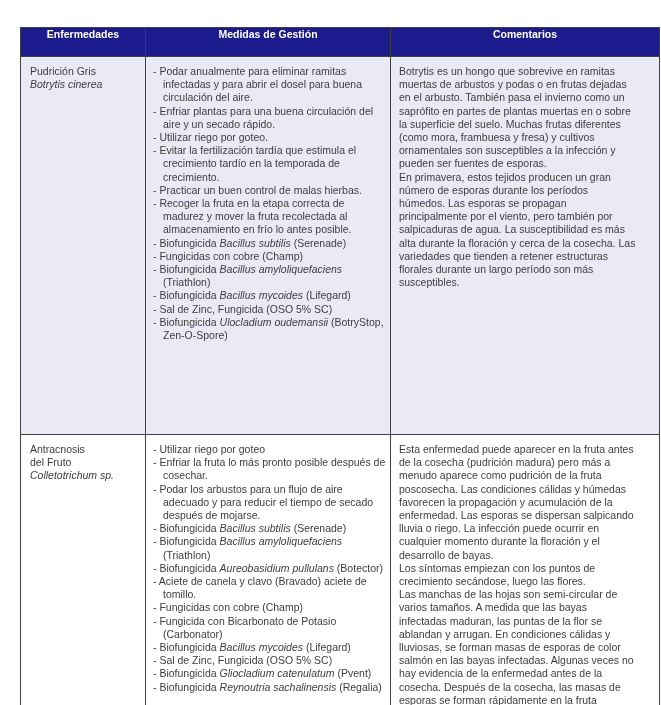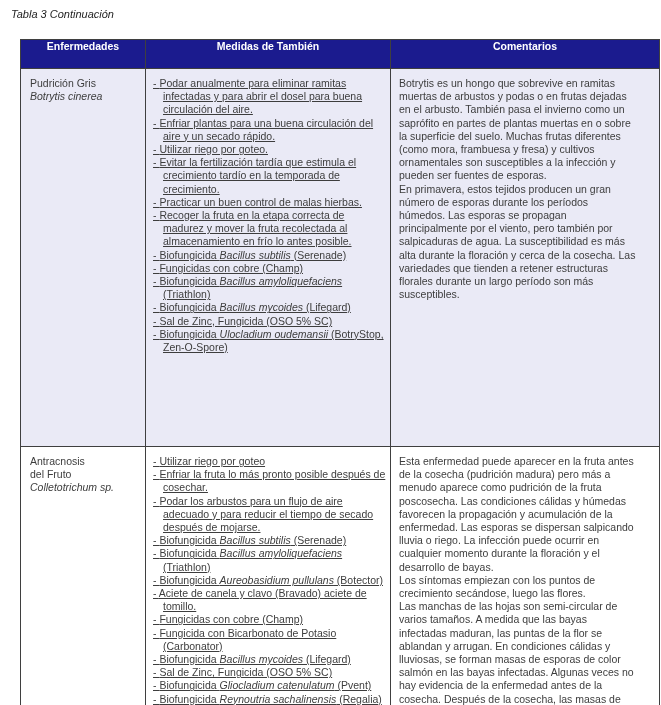--- a/index.html
+++ b/index.html
@@ -48,47 +48,46 @@
     font-size: 12px;
     font-weight: bold;
     text-align: center;
     height: 29px;
     vertical-align: middle;
     border-color: var(--border);
   }
   tr.row-1 td { background: var(--row1-bg); height: 378px; }
   tr.row-2 td { background: var(--row2-bg); height: 310px; }
   td.disease-cell { padding: 8px 4px 6px 9px; }
-  td.measures-cell { padding: 8px 4px 6px 7px; text-decoration: underline; }
+  td.measures-cell { padding: 8px 4px 6px 7px; }
   td.comments-cell { padding: 8px 22px 6px 8px; }
   .disease-name { white-space: pre-line; }
   .disease-scientific { font-style: italic; }
   .measure-item {
     padding-left: 10px;
     text-indent: -10px;
   }
   .measure-item::before { content: "- "; }
   .comment-paragraph { }
 </style>
 </head>
 <body>
 
 <div class="page">
-  <div class="caption">Tabla 3 Continuación</div>
 
   <table class="disease-table">
     <colgroup>
       <col class="c1">
         <col class="c2">
         <col class="c3">
     </colgroup>
     <thead>
       <tr>
         <th class="header-cell">Enfermedades</th>
-        <th class="header-cell">Medidas de También</th>
+        <th class="header-cell">Medidas de Gestión</th>
         <th class="header-cell">Comentarios</th>
       </tr>
     </thead>
     <tbody>
       <tr class="row-1">
         <td class="disease-cell">
           <div class="disease-name">Pudrición Gris</div>
           <div class="disease-scientific">Botrytis cinerea</div>
         </td>
         <td class="measures-cell">

